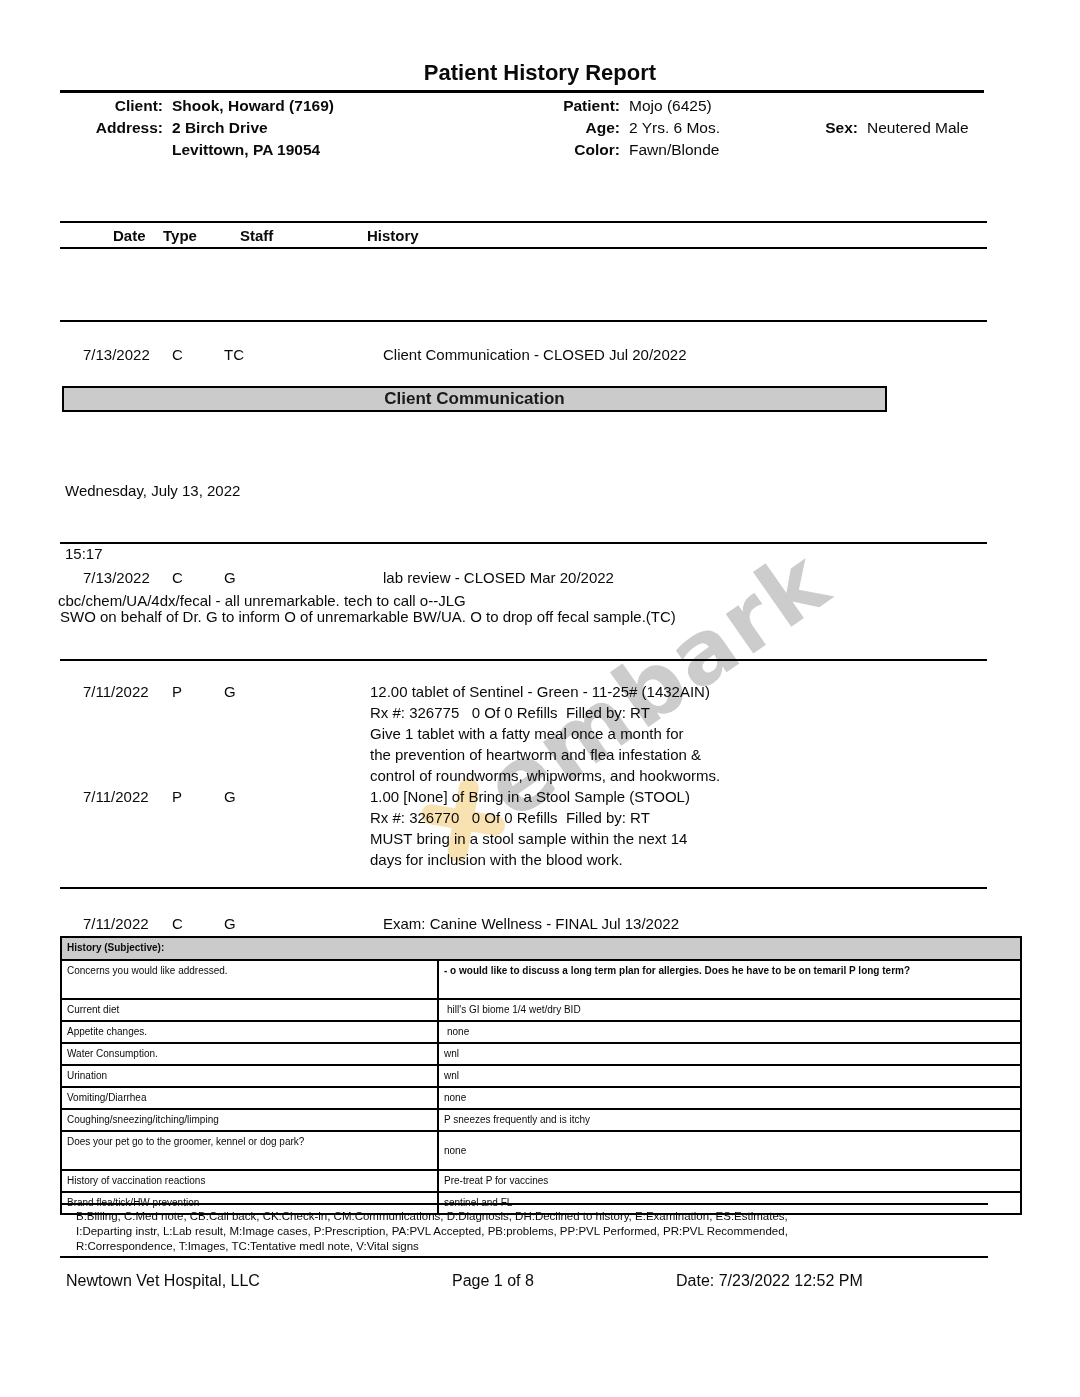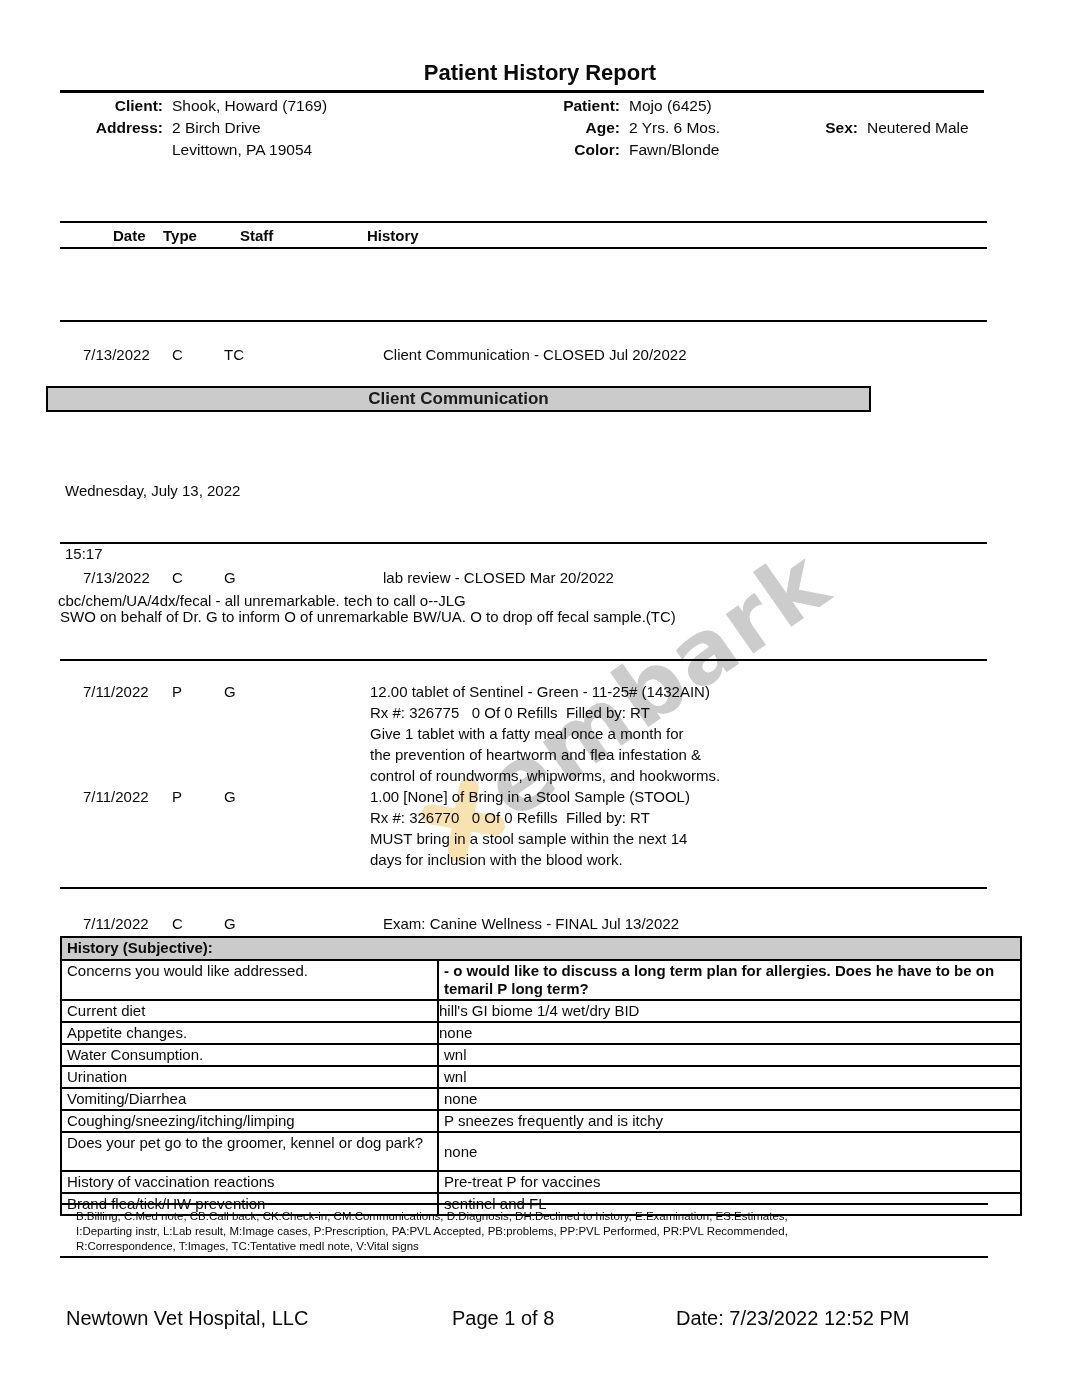--- a/index.html
+++ b/index.html
@@ -33,68 +33,68 @@
   .title{
     left:0;top:60px;width:1080px;
     text-align:center;font-size:22px;font-weight:bold;
   }
   .hline{position:absolute;left:60px;background:#000;z-index:1;}
   
   .info{left:60px;top:97px;width:940px;font-size:15.5px;}
   .info-row{display:flex;height:22px;align-items:flex-start;}
   .lab{font-weight:bold;text-align:right;white-space:pre;}
   .val{text-align:left;white-space:pre;padding-left:9px;}
-  .w1{width:103px;} .v1{width:318px;}
+  .w1{width:103px;} .v1{width:318px;font-weight:bold;}
   .w2{width:130px;} .v2{width:163px;}
   .w3{width:66px;}  .v3{flex:1;}
   
   .colhead{left:60px;top:227px;width:930px;height:20px;font-weight:bold;font-size:15px;}
   .colhead span{position:absolute;top:0;}
   .ch-date{left:53px;} .ch-type{left:103px;} .ch-staff{left:180px;} .ch-history{left:307px;}
   
   .rec{left:60px;width:940px;font-size:15px;line-height:21px;}
   .rec span{position:absolute;top:0;white-space:pre;}
   .c-date{left:23px;} .c-type{left:112px;} .c-staff{left:164px;}
   .c-hist{position:absolute;top:0;}
   .hist-wide{left:323px;} .hist-narrow{left:310px;}
   .c-hist div{white-space:pre;}
   
   .banner{
-    left:46px;top:386px;width:821px;height:22px;
+    left:62px;top:386px;width:821px;height:22px;
     background:#cbcbcb;border:2px solid #000;
     text-align:center;font-size:17px;font-weight:bold;
     line-height:22px;color:#1a1a1a;
   }
   
   .para{font-size:15px;line-height:21px;white-space:pre;}
   
   .subj{
     left:60px;top:936px;width:958px;
     border:2px solid #000;
-    font-size:15px;line-height:18px;
+    font-size:10px;line-height:18px;
   }
   .subj-header{
     background:#cbcbcb;font-weight:bold;
     padding:1px 5px;border-bottom:2px solid #000;
     height:19px;
   }
   .subj-row{display:flex;border-bottom:2px solid #000;}
   .subj-row:last-child{border-bottom:none;}
   .subj-label{
     width:365px;flex:0 0 365px;
     border-right:2px solid #000;
     padding:1px 5px;
   }
   .subj-value{flex:1;padding:1px 5px;}
   .bold{font-weight:bold;}
-  .indent{padding-left:0;border-radius:9px;}
+  .indent{padding-left:8px;border-radius:9px;}
   .h2r{min-height:37px;}
   
   .legend{left:60px;top:1209px;width:928px;font-size:11.5px;line-height:15px;margin-left:16px;}
-  .footer{left:0;top:1272px;width:1036px;height:20px;font-size:20px;margin-top:35px;}
+  .footer{left:0;top:1272px;width:1036px;height:20px;font-size:16px;}
   .footer span{position:absolute;top:0;}
   .f-clinic{left:66px;} .f-page{left:452px;} .f-date{left:676px;}
 </style>
 </head>
 <body>
 
 <div class="page">
 
   <div class="watermark">
     <svg class="wm-bone" viewBox="0 0 100 100">

